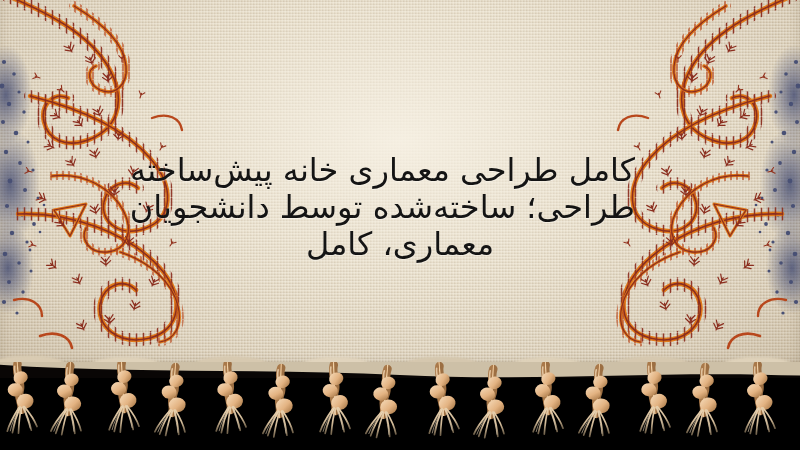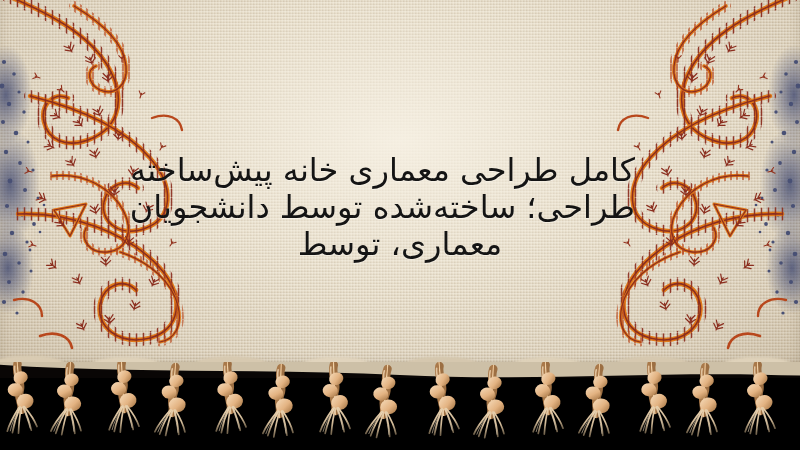--- a/index.html
+++ b/index.html
@@ -514,16 +514,16 @@
         <g transform="translate(758,9)"> 
             <use href="#tasselUnit" transform="rotate(-3)"></use>
           </g>
       </g>
     </svg>
   </div>
 
   <div class="caption">
     <span class="line">کامل طراحی معماری خانه پیش‌ساخته</span>
     <span class="line">طراحی؛ ساخته‌شده توسط دانشجویان</span>
-    <span class="line">معماری، توسط</span>
+    <span class="line">معماری، کامل</span>
   </div>
 
 </div>
 
 </body></html>

